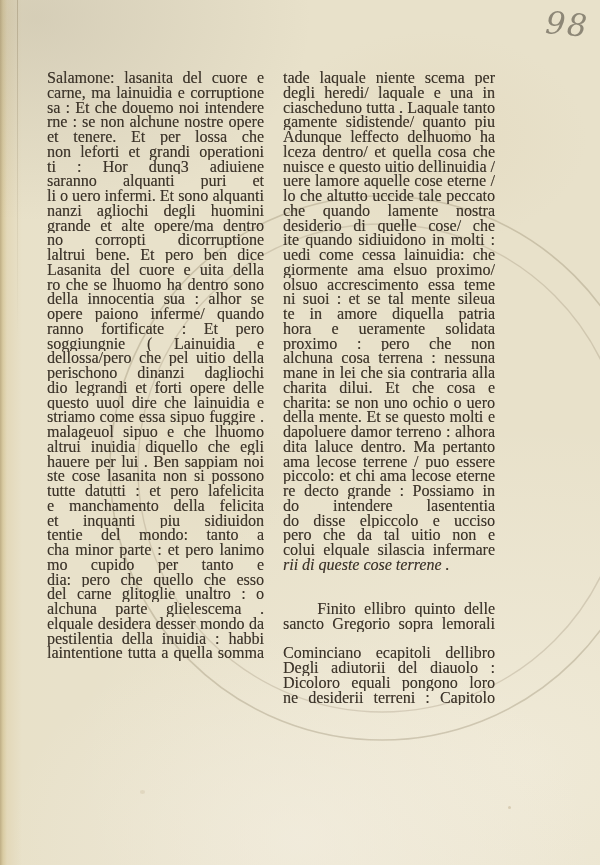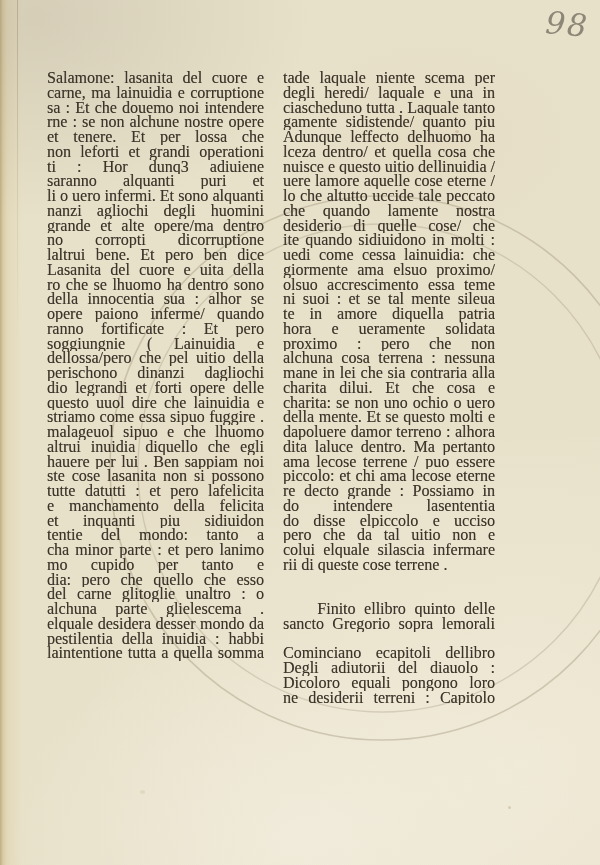--- a/index.html
+++ b/index.html
@@ -43,21 +43,21 @@
     color:var(--ink);
     text-shadow:0.2px 0.2px 0 rgba(55,45,35,0.45);
   }
   .col-left{left:47px;width:217px;}
   .col-right{left:283px;width:212px;}
   .line{
     height:14.75px;overflow:hidden;
     text-align:justify;text-align-last:justify;
     white-space:normal;
   }
-  .line.nj{text-align-last:left;}
+  .line.nj{text-align-last:left;font-style:italic;}
   .line.blank{text-align-last:left;}
 </style>
 </head>
 <body>
 
 <div class="page">
 
   <div class="fold-line"></div>
 
   <svg class="stamp-svg" width="600" height="865" viewBox="0 0 600 865">

